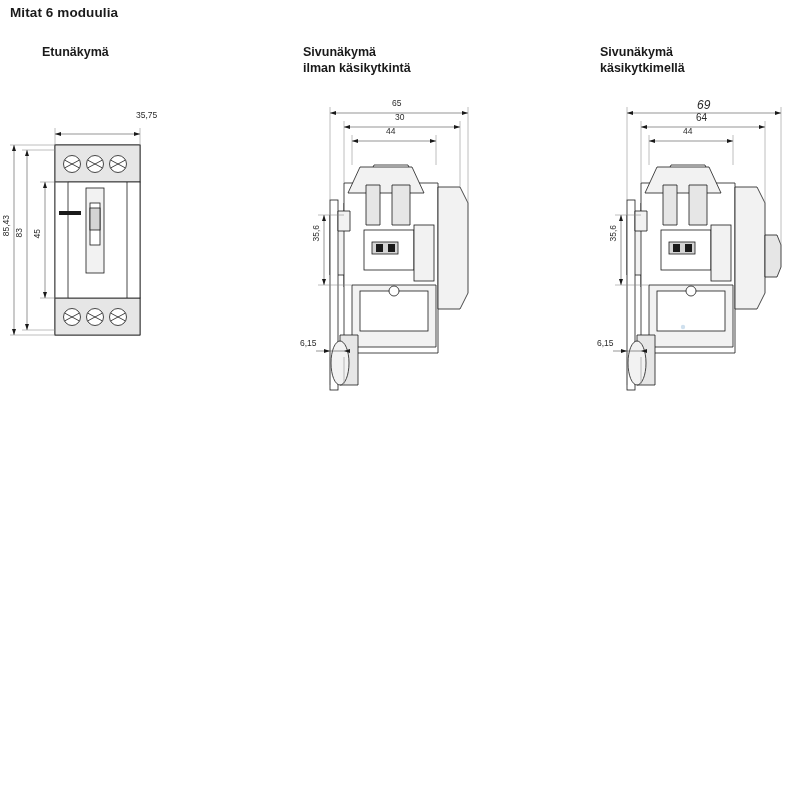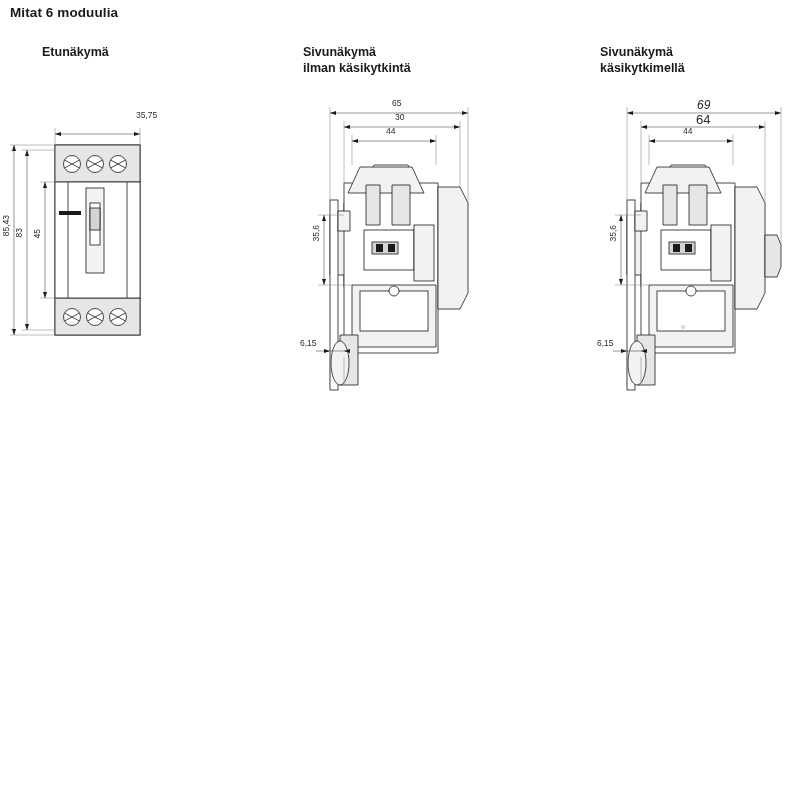--- a/index.html
+++ b/index.html
@@ -271,19 +271,19 @@
       <path class="fill-blk" d="M24,120 l-2,6 h4 z"></path>
       <path class="fill-blk" d="M24,190 l-2,-6 h4 z"></path>
 
       <line class="ext" x1="30" y1="290" x2="30" y2="262"></line>
       <line class="ext" x1="44" y1="290" x2="44" y2="262"></line>
       <line class="dim" x1="16" y1="256" x2="48" y2="256"></line>
       <path class="fill-blk" d="M30,256 l-6,-2 v4 z"></path>
       <path class="fill-blk" d="M44,256 l6,-2 v4 z"></path>
     </svg>
     <div style="position:absolute; left:100px; top:3px; font-size:12px; color:#2b2b2b;font-style:italic;">69</div>
-    <div style="position:absolute; left:99px; top:17px; font-size:13px; color:#2b2b2b;">64</div>
+    <div style="position:absolute; left:99px; top:17px; font-size:10px; color:#2b2b2b;">64</div>
     <div style="position:absolute; left:86px; top:31px; font-size:8.5px; color:#2b2b2b;">44</div>
     <div style="position:absolute; left:11px; top:130px; font-size:8.5px; color:#2b2b2b; writing-mode:vertical-rl; transform:rotate(180deg);">35,6</div>
     <div style="position:absolute; left:0px; top:243px; font-size:8.5px; color:#2b2b2b;">6,15</div>
   </div>
 
 </div>
 
 </body></html>

